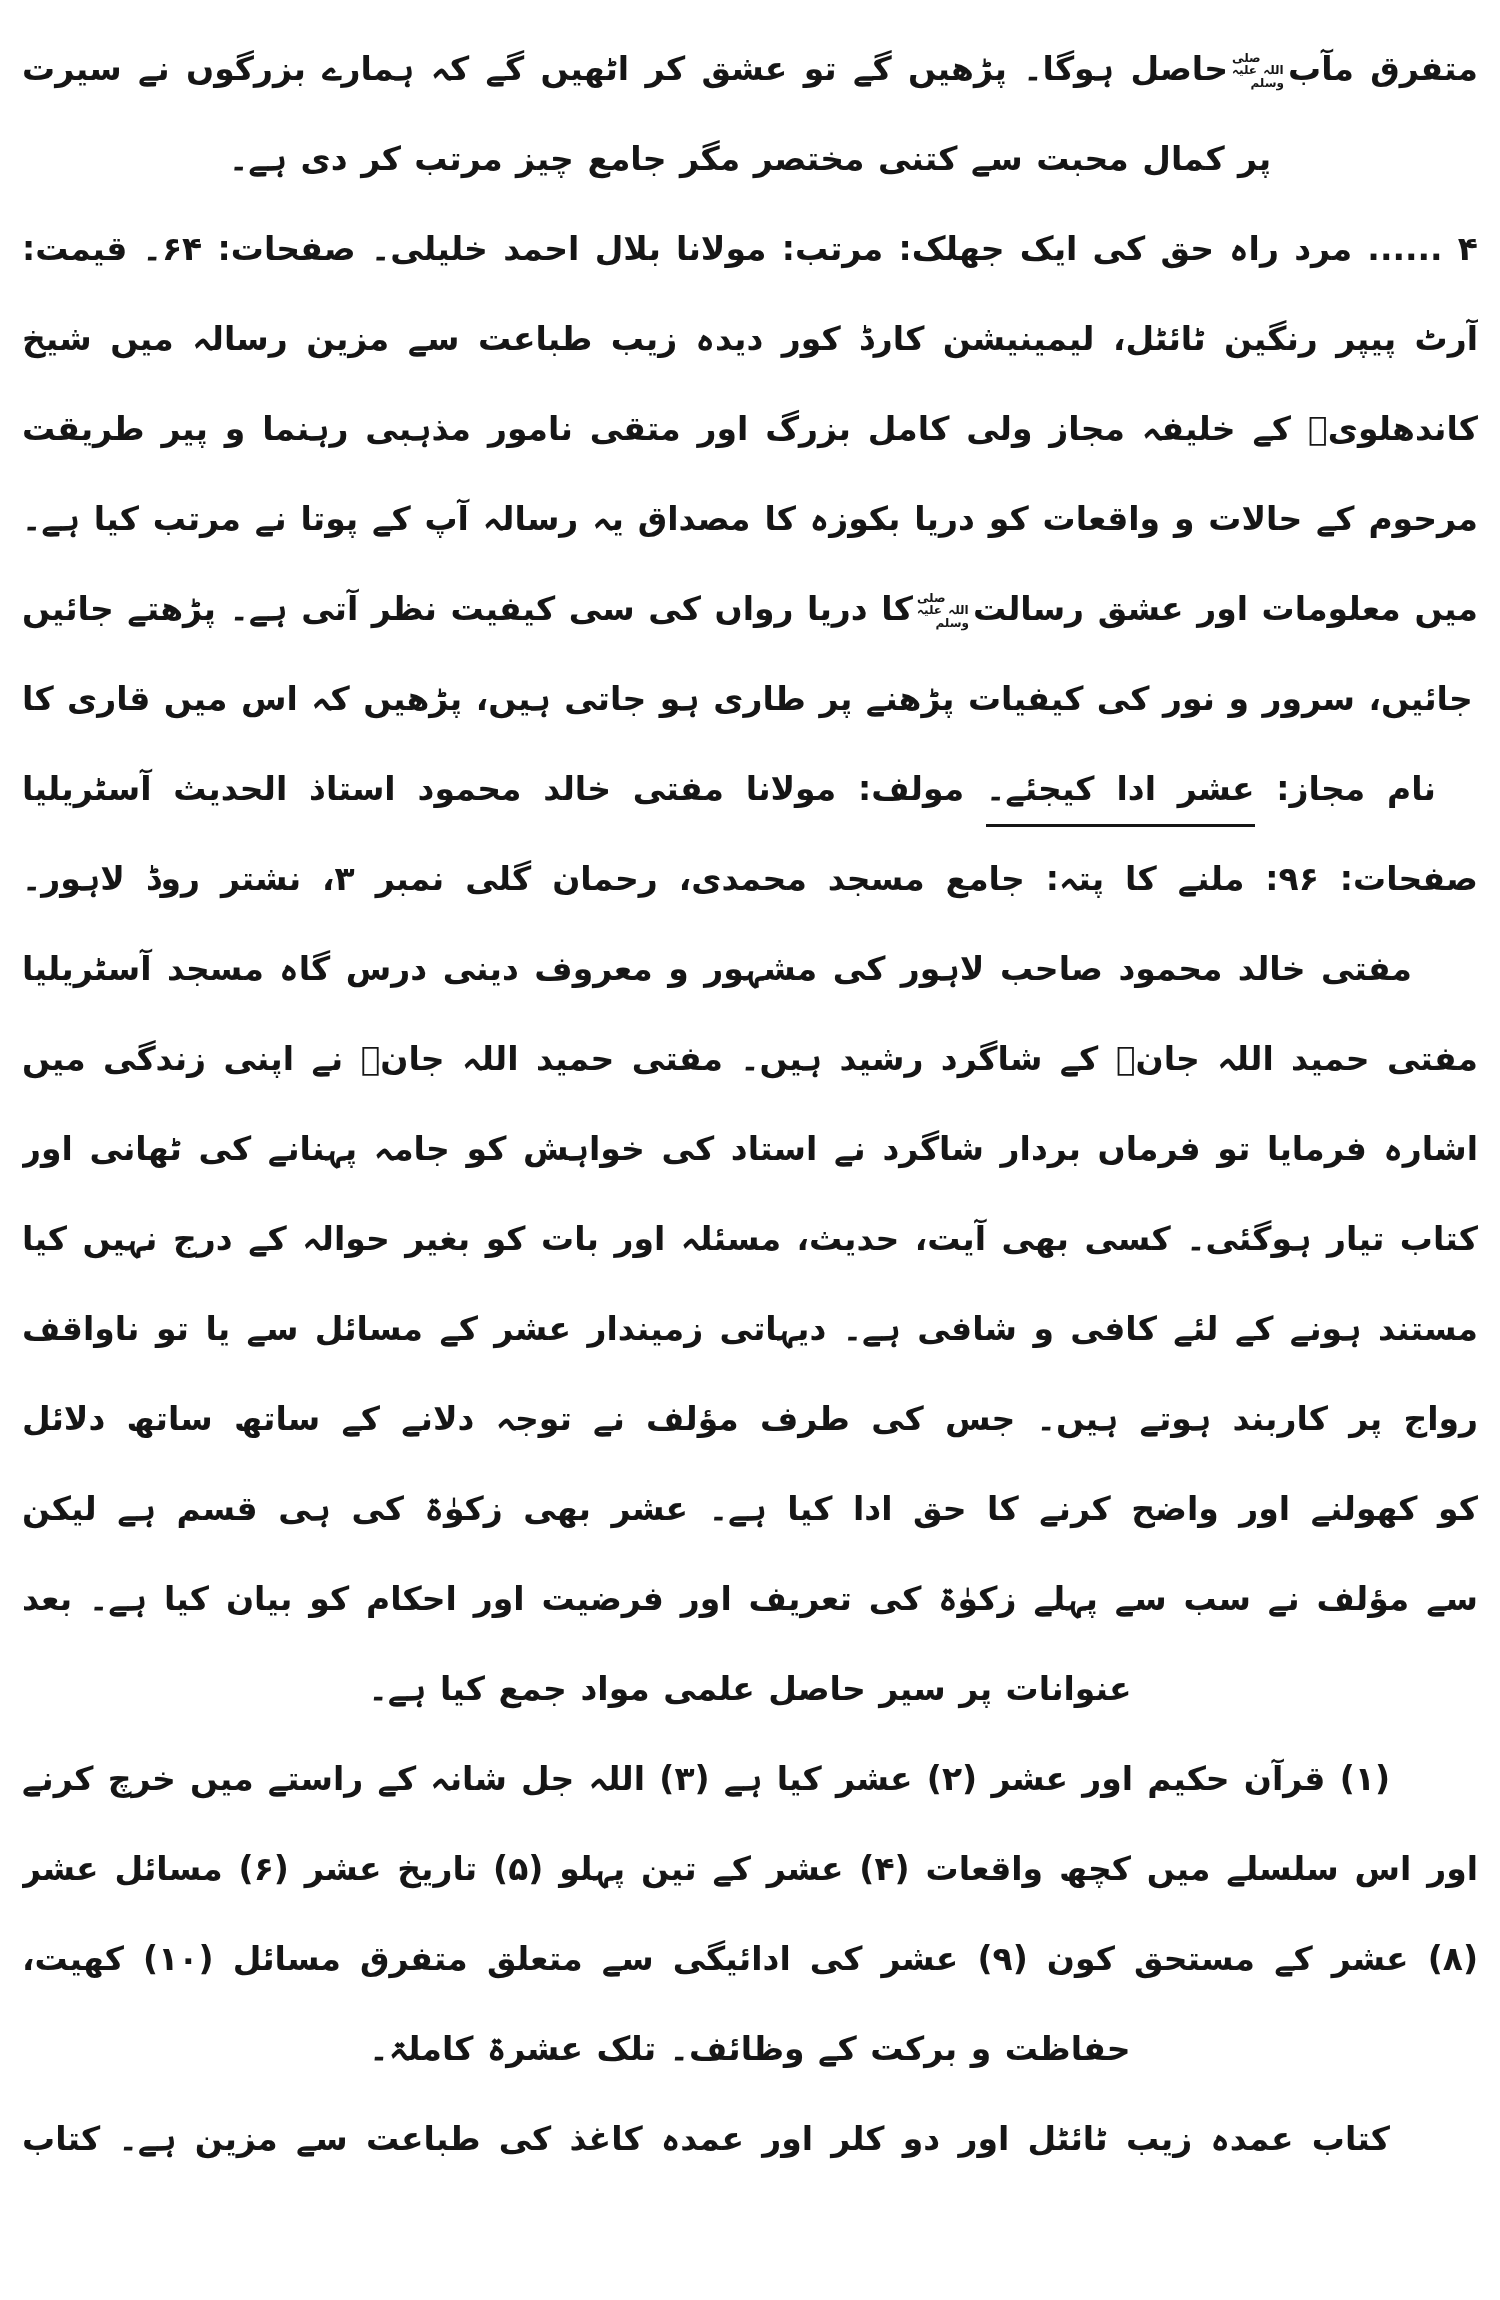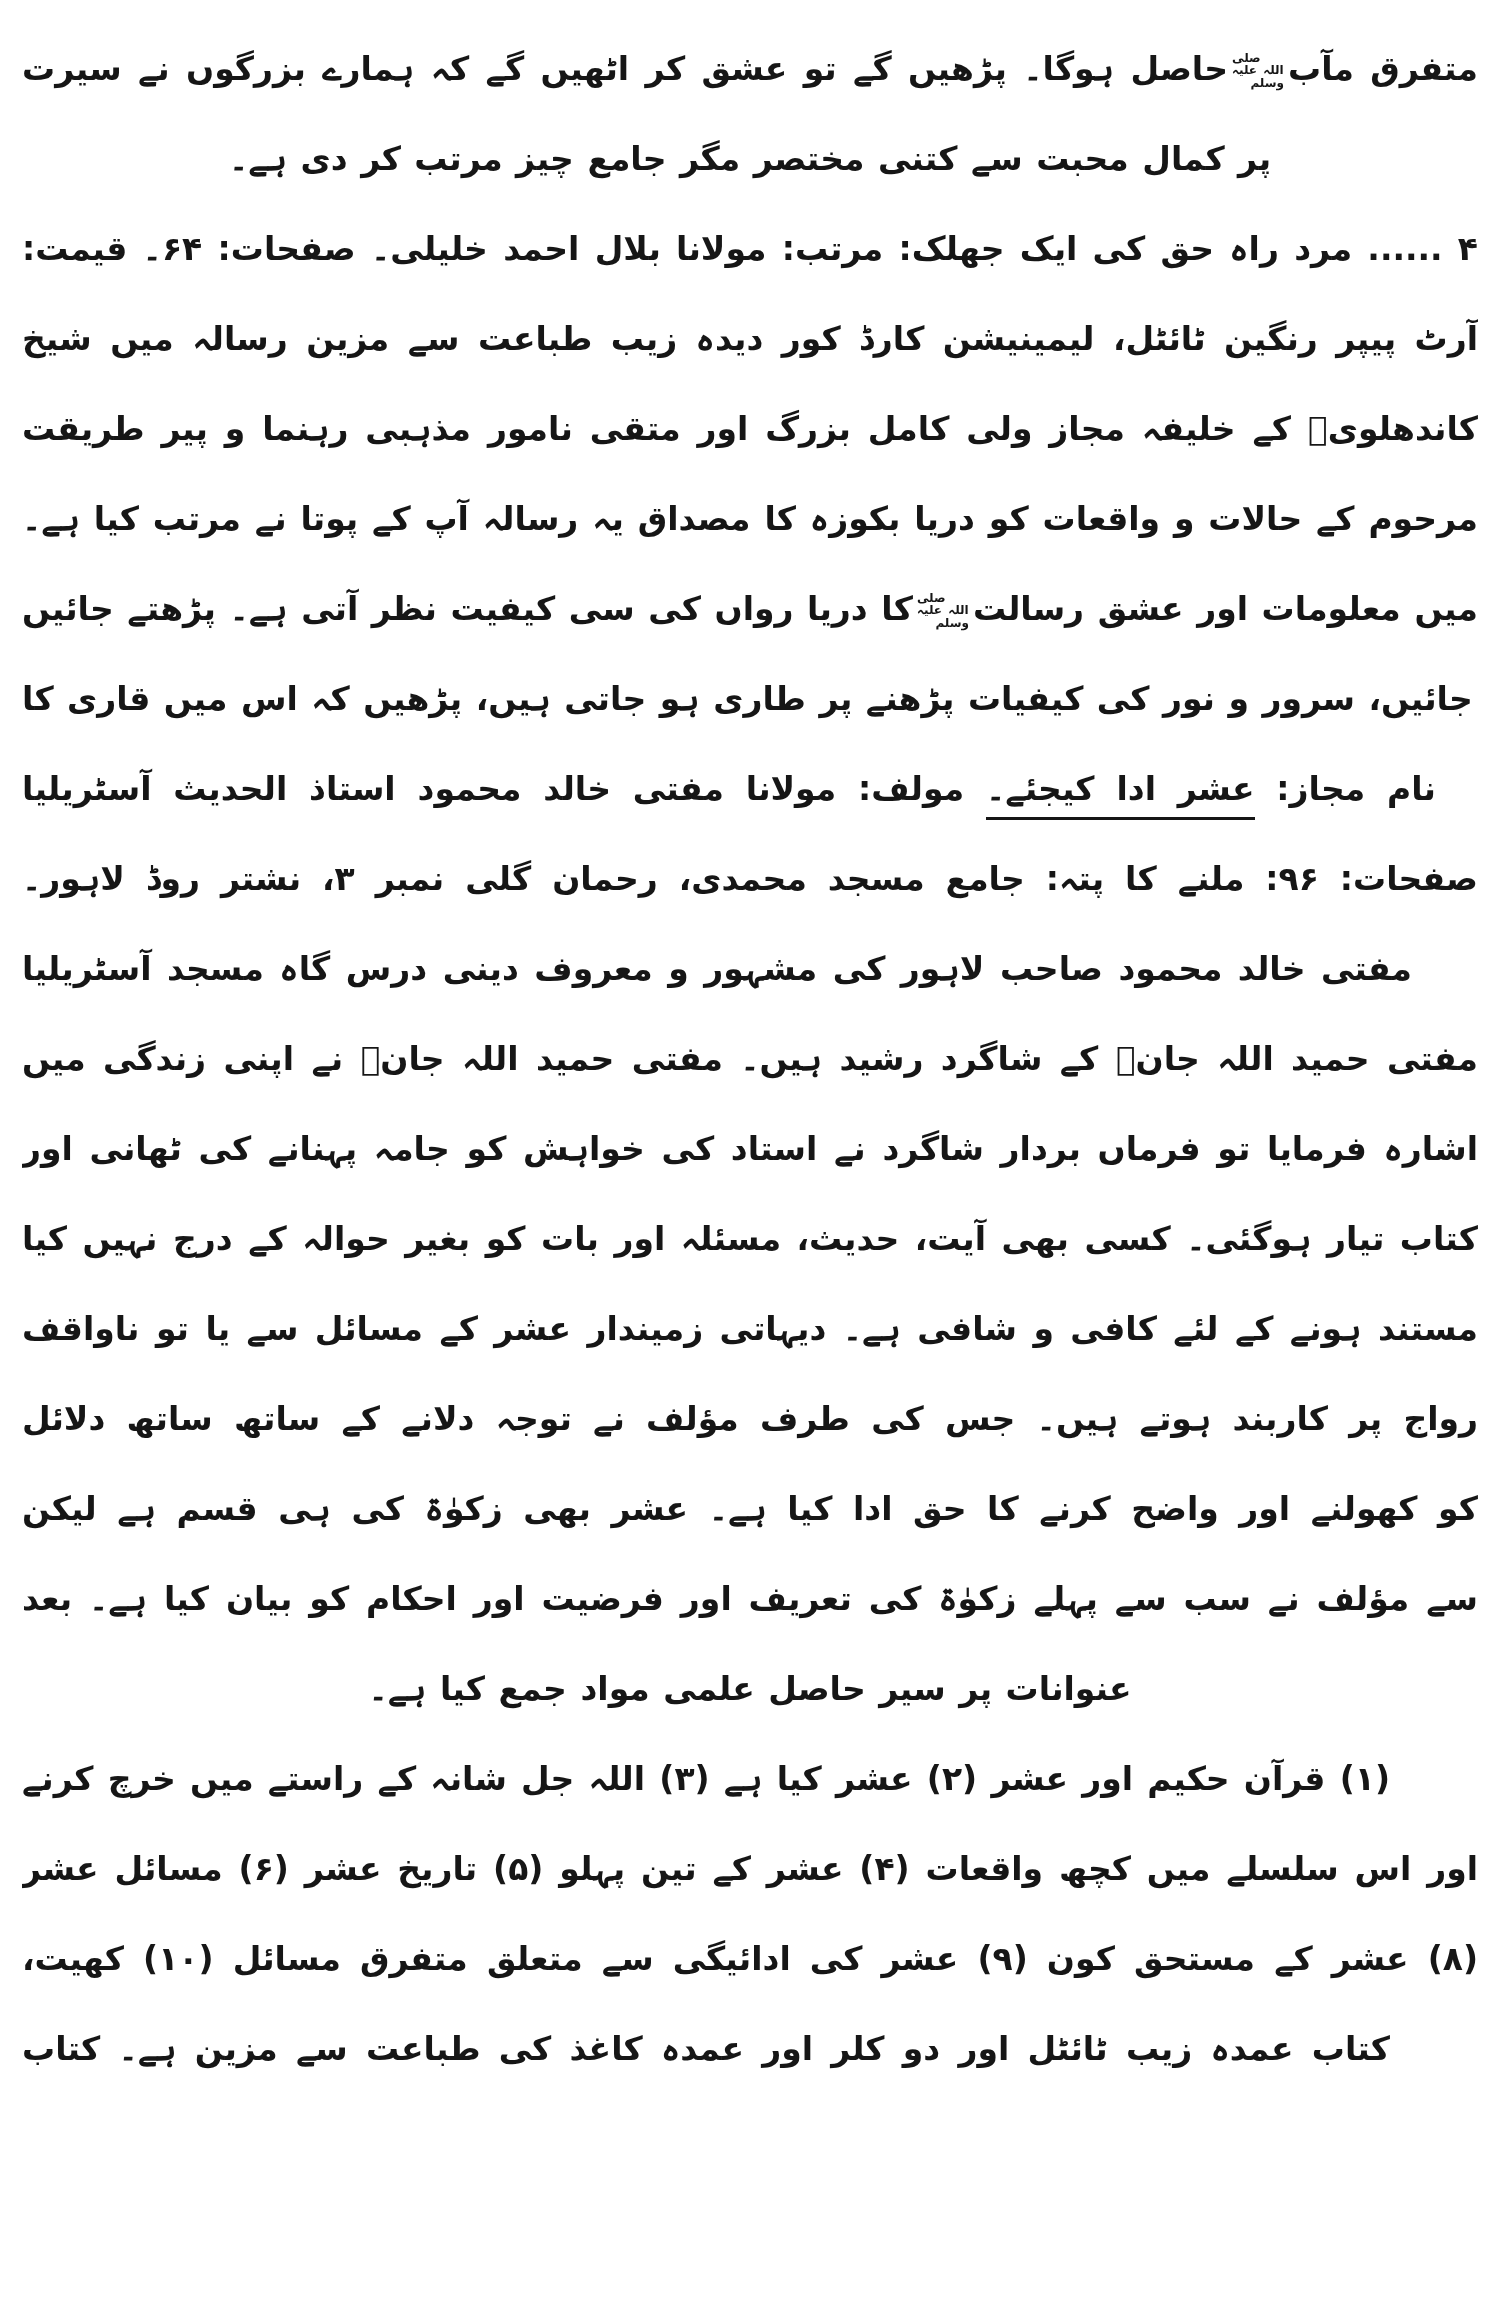--- a/index.html
+++ b/index.html
@@ -16,21 +16,21 @@
   .j{text-align:justify;text-align-last:justify;}
   .c{text-align:left;text-align-last:center;}
   .ind1{padding-right:42px;}
   .ind2{padding-right:66px;}
   .ind3{padding-right:88px;}
   .seal{
     display:inline-block;width:52px;font-size:12px;line-height:1.02;
     text-align:left;vertical-align:middle;white-space:normal;
     font-weight:700;margin:0 4px;
   }
-  .u{border-bottom:3px solid #161616;padding-bottom:9px;}
+  .u{border-bottom:3px solid #161616;padding-bottom:16px;}
 </style>
 </head>
 <body>
 
 <div class="page">
 
   <div class="line j"><span>متفرق مآب</span><span class="seal">صلی اللہ علیہ وسلم</span><span>حاصل ہوگا۔ پڑھیں گے تو عشق کر اٹھیں گے کہ ہمارے بزرگوں نے سیرت النبی</span></div>
 
   <div class="line c">پر کمال محبت سے کتنی مختصر مگر جامع چیز مرتب کر دی ہے۔</div>
   <div class="line j">۴ ...... مرد راہ حق کی ایک جھلک: مرتب: مولانا بلال احمد خلیلی۔ صفحات: ۶۴۔ قیمت: سو روپیہ</div>
@@ -50,15 +50,16 @@
   <div class="line j">اشارہ فرمایا تو فرماں بردار شاگرد نے استاد کی خواہش کو جامہ پہنانے کی ٹھانی اور اس عنوان پر ایک علمی و تحقیقی</div>
   <div class="line j">کتاب تیار ہوگئی۔ کسی بھی آیت، حدیث، مسئلہ اور بات کو بغیر حوالہ کے درج نہیں کیا گیا، جو کہ کتاب کے</div>
   <div class="line j">مستند ہونے کے لئے کافی و شافی ہے۔ دیہاتی زمیندار عشر کے مسائل سے یا تو ناواقف ہوتے ہیں یا قدیم</div>
   <div class="line j">رواج پر کاربند ہوتے ہیں۔ جس کی طرف مؤلف نے توجہ دلانے کے ساتھ ساتھ دلائل واضحہ سے اس مسئلہ</div>
   <div class="line j">کو کھولنے اور واضح کرنے کا حق ادا کیا ہے۔ عشر بھی زکوٰۃ کی ہی قسم ہے لیکن شرائط الگ الگ ہیں۔ اسی وجہ</div>
   <div class="line j">سے مؤلف نے سب سے پہلے زکوٰۃ کی تعریف اور فرضیت اور احکام کو بیان کیا ہے۔ بعد ازاں درج ذیل</div>
   <div class="line c">عنوانات پر سیر حاصل علمی مواد جمع کیا ہے۔</div>
   <div class="line j ind3">(۱) قرآن حکیم اور عشر (۲) عشر کیا ہے (۳) اللہ جل شانہ کے راستے میں خرچ کرنے کی برکات</div>
   <div class="line j">اور اس سلسلے میں کچھ واقعات (۴) عشر کے تین پہلو (۵) تاریخ عشر (۶) مسائل عشر (۷) عشری زمینیں</div>
   <div class="line j">(۸) عشر کے مستحق کون (۹) عشر کی ادائیگی سے متعلق متفرق مسائل (۱۰) کھیت، باغات اور پھلوں کی</div>
+  <div class="line c">حفاظت و برکت کے وظائف۔ تلک عشرۃ کاملۃ۔</div>
   <div class="line j ind3">کتاب عمدہ زیب ٹائٹل اور دو کلر اور عمدہ کاغذ کی طباعت سے مزین ہے۔ کتاب پڑھنے لائق اور</div>
 
 </div>
 
 </body></html>

